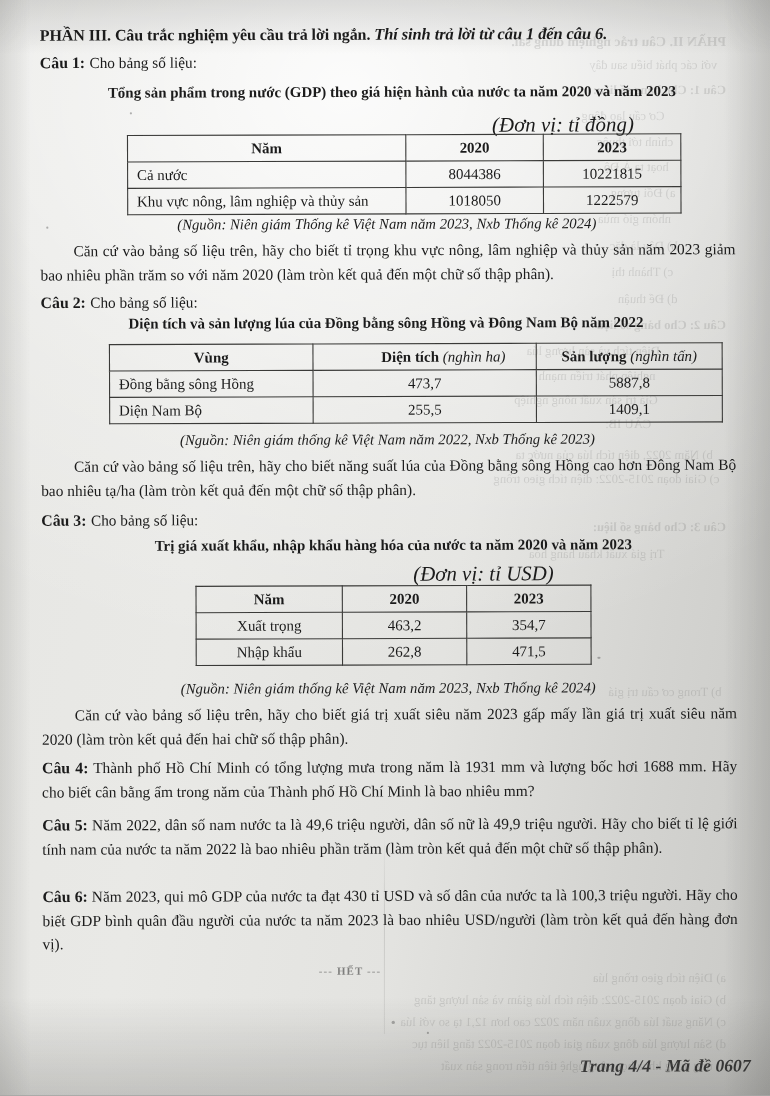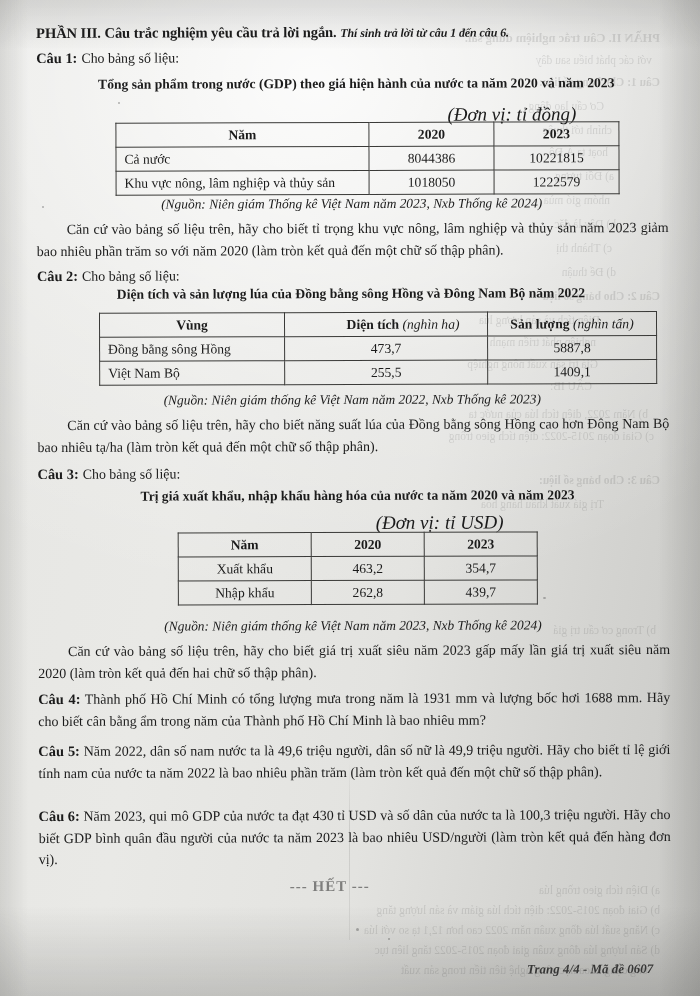--- a/index.html
+++ b/index.html
@@ -69,21 +69,21 @@
   }
   .i { font-style: italic; }
 
   .h-part {
     font-size: 14.6px;
     font-weight: bold;
     letter-spacing: -0.1px;
   }
   .h-part .i {
     font-weight: bold;
-    font-size: 12px;
+    font-size: 15px;
   }
   .q-label {
     font-size: 14.4px;
     font-weight: bold;
   }
   .body-txt {
     font-size: 13.9px;
     font-weight: normal;
   }
   .tbl-title {
@@ -126,29 +126,29 @@
     font-weight: bold;
   }
   table.data td.lft, table.data th.lft {
     text-align: left;
     padding-left: 8px;
   }
   .hd-unit { font-style: italic; font-weight: normal; }
 
   .footer-hr {
     position: absolute;
-    font-size: 15px;
+    font-size: 10px;
     letter-spacing: 1px;
     opacity: 0.5;
     font-weight: bold;
     text-align: right;
   }
   .footer-page {
     position: absolute;
-    font-size: 13px;
+    font-size: 16px;
     font-style: italic;
     font-weight: bold;
     opacity: 0.82;
   }
   .speck {
     position: absolute;
     background: #5c5c5a;
     border-radius: 50%;
     opacity: 0.45;
   }
@@ -261,21 +261,21 @@
             <th style="width:156px;"><span>Sản lượng</span> <span class="hd-unit">(nghìn tấn)</span></th>
           </tr>
         </thead>
         <tbody>
           <tr>
             <td class="lft">Đồng bằng sông Hồng</td>
             <td>473,7</td>
             <td>5887,8</td>
           </tr>
           <tr>
-            <td class="lft">Việt Nam Bộ</td>
+            <td class="lft">Diện Nam Bộ</td>
             <td>255,5</td>
             <td>1409,1</td>
           </tr>
         </tbody>
       </table>
     </div>
 
     <div class="blk source" style="left:36px; top:392px; width:630px; text-align:center;">(Nguồn: Niên giám thống kê Việt Nam năm 2022, Nxb Thống kê 2023)</div>
 
     <div class="para" style="left:36px; top:414px; width:632px;">
@@ -295,28 +295,28 @@
       <table class="data">
         <thead>
           <tr>
             <th style="width:120px;">Năm</th>
             <th style="width:100px;">2020</th>
             <th style="width:100px;">2023</th>
           </tr>
         </thead>
         <tbody>
           <tr>
-            <td>Xuất khẩu</td>
+            <td>Xuất trọng</td>
             <td>463,2</td>
             <td>354,7</td>
           </tr>
           <tr>
             <td>Nhập khẩu</td>
             <td>262,8</td>
-            <td>439,7</td>
+            <td>471,5</td>
           </tr>
         </tbody>
       </table>
     </div>
 
     <div class="blk source" style="left:36px; top:618px; width:630px; text-align:center;">(Nguồn: Niên giám thống kê Việt Nam năm 2023, Nxb Thống kê 2024)</div>
 
     <div class="para" style="left:36px; top:640px; width:632px;">
       <span class="indent"></span><span>Căn cứ vào bảng số liệu trên, hãy cho biết giá trị xuất siêu năm 2023 gấp mấy lần giá trị xuất siêu năm 2020 (làm tròn kết quả đến hai chữ số thập phân).</span>
     </div>

